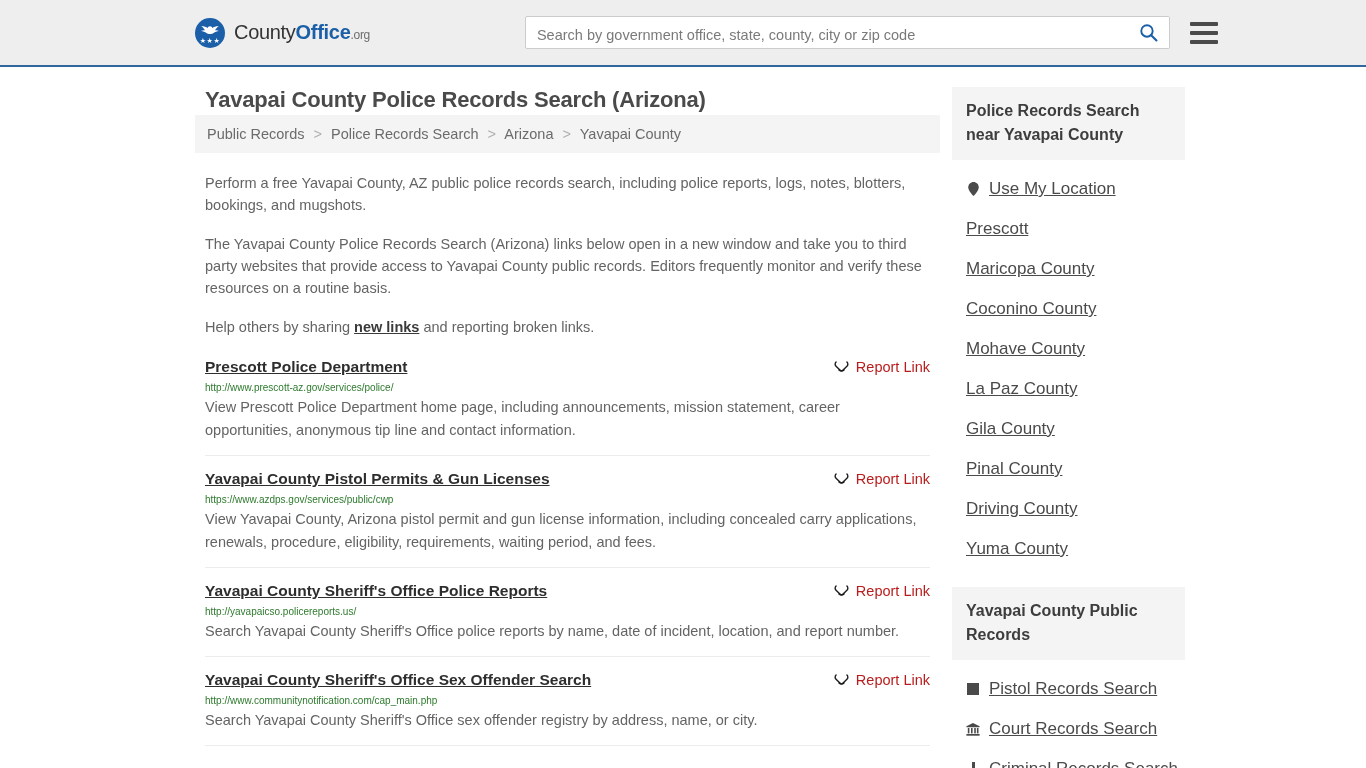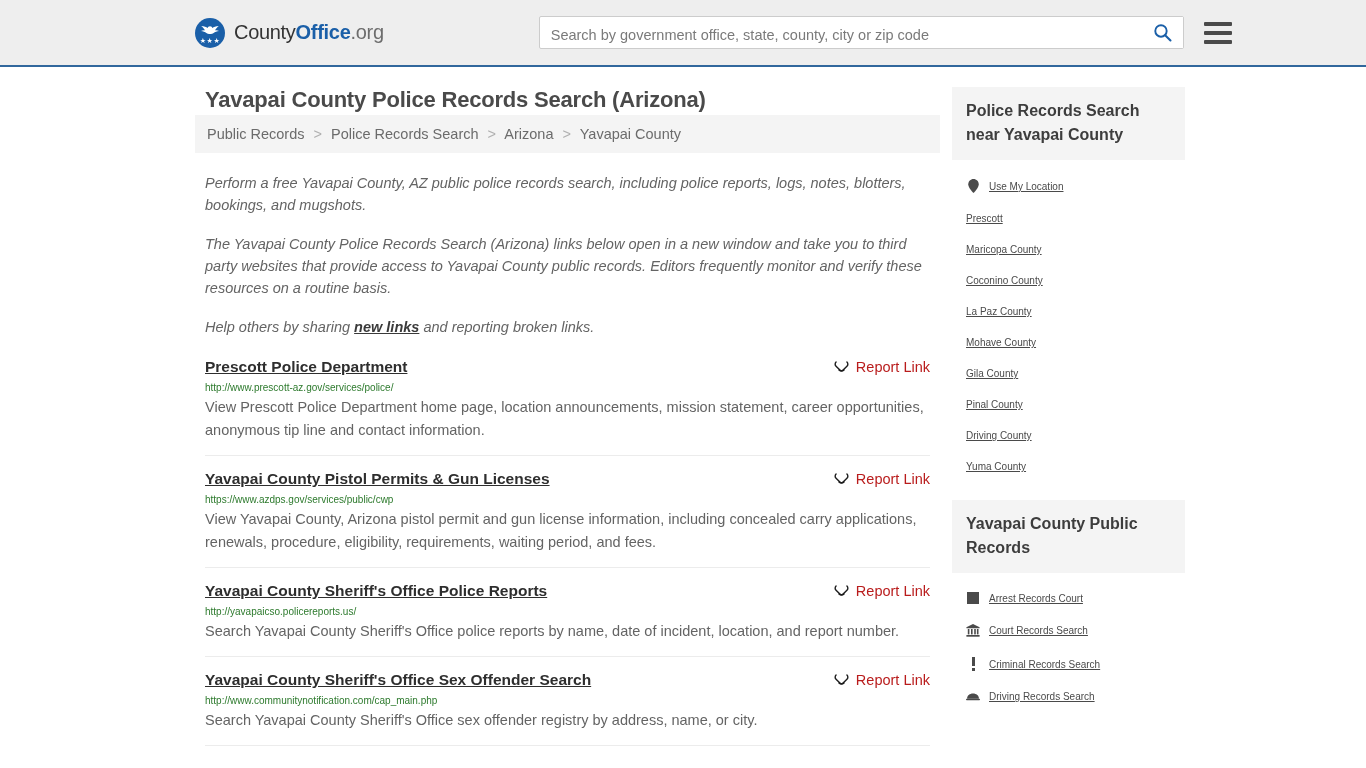--- a/index.html
+++ b/index.html
@@ -50,21 +50,21 @@
   }
   .brand-text {
     margin-left: 9px;
     font-size: 20px;
     letter-spacing: -0.3px;
     color: #333333;
     white-space: nowrap;
   }
   .brand-text .b-office { color: #1a5fa8; font-weight: bold; }
   .brand-text .b-county { font-weight: normal; }
-  .brand-text .b-tld { color: #6d6d6d; font-size: 20px; }
+  .brand-text .b-tld { color: #6d6d6d; font-size: 12px; }
 
   .search-wrap {
     margin-left: 155px;
     position: relative;
     width: 645px;
     flex: 0 0 auto;
   }
   .search-input {
     width: 100%;
     height: 33px;
@@ -134,21 +134,20 @@
     text-decoration: none;
   }
   .breadcrumb .sep { color: #b0b0b0; margin: 0 5px; }
 
   .intro { padding: 0 10px; }
   .intro p {
     font-size: 14.5px;
     line-height: 22px;
     color: #646464;
     margin: 17px 0 0 0;
-    font-style: italic;
   }
   .intro p.first { margin-top: 19px; }
   .intro a.newlinks {
     color: #3a3a3a;
     font-weight: bold;
     text-decoration: underline;
   }
 
   
   .results { margin-top: 20px; padding: 0 10px; }
@@ -204,21 +203,21 @@
   }
   .side-list { margin: 0; padding: 0; list-style: none; }
   .side-list li {
     padding: 10px 0 10px 14px;
     display: flex;
     align-items: center;
     gap: 9px;
   }
   .side-list li.first-item { padding-top: 19px; }
   .side-list a {
-    font-size: 10px;
+    font-size: 17px;
     color: #4a4a4a;
     text-decoration: underline;
     cursor: pointer;
   }
   .side-icon {
     width: 14px;
     flex: 0 0 14px;
     display: flex;
     align-items: center;
     justify-content: center;
@@ -285,21 +284,21 @@
           <a class="result-title" href="#">Prescott Police Department</a>
           <span class="report-link">
             <svg width="15" height="15" viewBox="0 0 16 16" aria-hidden="true">
               <path d="M2.2 2.2 C0.9 3.5 0.9 5.4 2.2 6.6 L6.3 10.7 C7.6 12 9.5 12 10.7 10.7" fill="none" stroke="#1d1d1d" stroke-width="1.5" stroke-linecap="round"></path>
               <path d="M13.8 2.2 C15.1 3.5 15.1 5.4 13.8 6.6 L9.7 10.7 C8.4 12 6.5 12 5.3 10.7" fill="none" stroke="#1d1d1d" stroke-width="1.5" stroke-linecap="round"></path>
             </svg>
             <span>Report Link</span>
           </span>
         </div>
         <a class="result-url" href="#">http://www.prescott-az.gov/services/police/</a>
-        <p class="result-desc">View Prescott Police Department home page, location announcements, mission statement, career opportunities, anonymous tip line and contact information.</p>
+        <p class="result-desc">View Prescott Police Department home page, including announcements, mission statement, career opportunities, anonymous tip line and contact information.</p>
       </div>
 
       <div class="result">
         <div class="result-head">
           <a class="result-title" href="#">Yavapai County Pistol Permits &amp; Gun Licenses</a>
           <span class="report-link">
             <svg width="15" height="15" viewBox="0 0 16 16" aria-hidden="true">
               <path d="M2.2 2.2 C0.9 3.5 0.9 5.4 2.2 6.6 L6.3 10.7 C7.6 12 9.5 12 10.7 10.7" fill="none" stroke="#1d1d1d" stroke-width="1.5" stroke-linecap="round"></path>
               <path d="M13.8 2.2 C15.1 3.5 15.1 5.4 13.8 6.6 L9.7 10.7 C8.4 12 6.5 12 5.3 10.7" fill="none" stroke="#1d1d1d" stroke-width="1.5" stroke-linecap="round"></path>
             </svg>
@@ -359,24 +358,24 @@
         <li>
           <a href="#">Prescott</a>
         </li>
         <li>
           <a href="#">Maricopa County</a>
         </li>
         <li>
           <a href="#">Coconino County</a>
         </li>
         <li>
+          <a href="#">Mohave County</a>
+        </li>
+        <li>
           <a href="#">La Paz County</a>
-        </li>
-        <li>
-          <a href="#">Mohave County</a>
         </li>
         <li>
           <a href="#">Gila County</a>
         </li>
         <li>
           <a href="#">Pinal County</a>
         </li>
         <li>
           <a href="#">Driving County</a>
         </li>
@@ -388,21 +387,21 @@
 
     <div class="side-box side-box-2">
       <div class="side-box-head">Yavapai County Public Records</div>
       <ul class="side-list">
         <li class="first-item">
           <span class="side-icon">
             <svg width="12" height="12" viewBox="0 0 12 12" aria-hidden="true">
               <rect x="0" y="0" width="12" height="12" fill="#4a4a4a"></rect>
             </svg>
           </span>
-          <a href="#">Arrest Records Court</a>
+          <a href="#">Pistol Records Search</a>
         </li>
         <li>
           <span class="side-icon">
             <svg width="14" height="13" viewBox="0 0 14 13" aria-hidden="true">
               <path d="M7 0 L13.6 3.2 L13.6 4.2 L0.4 4.2 L0.4 3.2 Z" fill="#4a4a4a"></path>
               <rect x="1.8" y="5" width="1.6" height="5.4" fill="#4a4a4a"></rect>
               <rect x="5" y="5" width="1.6" height="5.4" fill="#4a4a4a"></rect>
               <rect x="8.2" y="5" width="1.6" height="5.4" fill="#4a4a4a"></rect>
               <rect x="10.9" y="5" width="1.6" height="5.4" fill="#4a4a4a"></rect>
               <rect x="0.4" y="11" width="13.2" height="1.7" fill="#4a4a4a"></rect>

